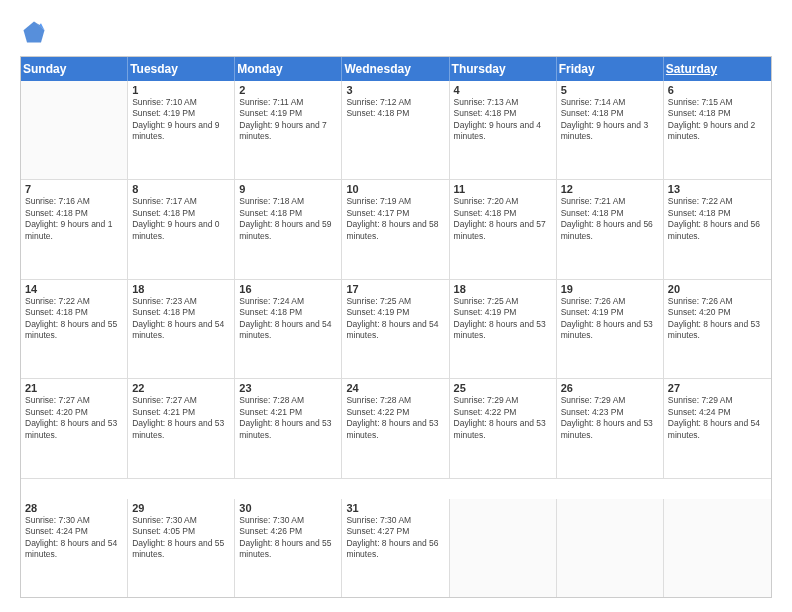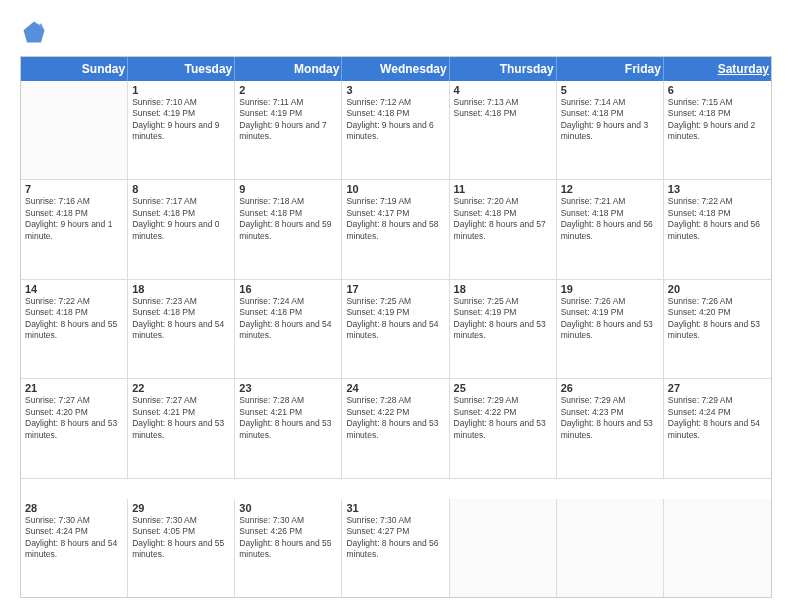--- a/index.html
+++ b/index.html
@@ -60,21 +60,21 @@
     }
     .cal-header {
       display: grid;
       grid-template-columns: repeat(7, 1fr);
       background: #3a7bd5;
     }
     .cal-header-cell {
       color: #fff;
       font-size: 12px;
       font-weight: bold;
-      text-align: right;
+      text-align: left;
       padding: 5px 2px;
       border-right: 1px solid rgba(255,255,255,0.3);
     }
     .cal-header-cell:last-child { border-right: none; text-decoration: underline; }
     .cal-body {
       flex: 1;
       display: flex;
       flex-direction: column;
     }
     .cal-row {
@@ -151,26 +151,26 @@
           <div class="cal-cell">
             <span class="day-num">2</span>
             <span class="cell-line">Sunrise: 7:11 AM</span>
             <span class="cell-line">Sunset: 4:19 PM</span>
             <span class="cell-line">Daylight: 9 hours and 7 minutes.</span>
           </div>
           <div class="cal-cell">
             <span class="day-num">3</span>
             <span class="cell-line">Sunrise: 7:12 AM</span>
             <span class="cell-line">Sunset: 4:18 PM</span>
-            <span class="cell-line">Daylight: 9 hours and 6 minutes.</span>
           </div>
           <div class="cal-cell">
             <span class="day-num">4</span>
             <span class="cell-line">Sunrise: 7:13 AM</span>
             <span class="cell-line">Sunset: 4:18 PM</span>
+            <span class="cell-line">Daylight: 9 hours and 4 minutes.</span>
           </div>
           <div class="cal-cell">
             <span class="day-num">5</span>
             <span class="cell-line">Sunrise: 7:14 AM</span>
             <span class="cell-line">Sunset: 4:18 PM</span>
             <span class="cell-line">Daylight: 9 hours and 3 minutes.</span>
           </div>
           <div class="cal-cell">
             <span class="day-num">6</span>
             <span class="cell-line">Sunrise: 7:15 AM</span>

